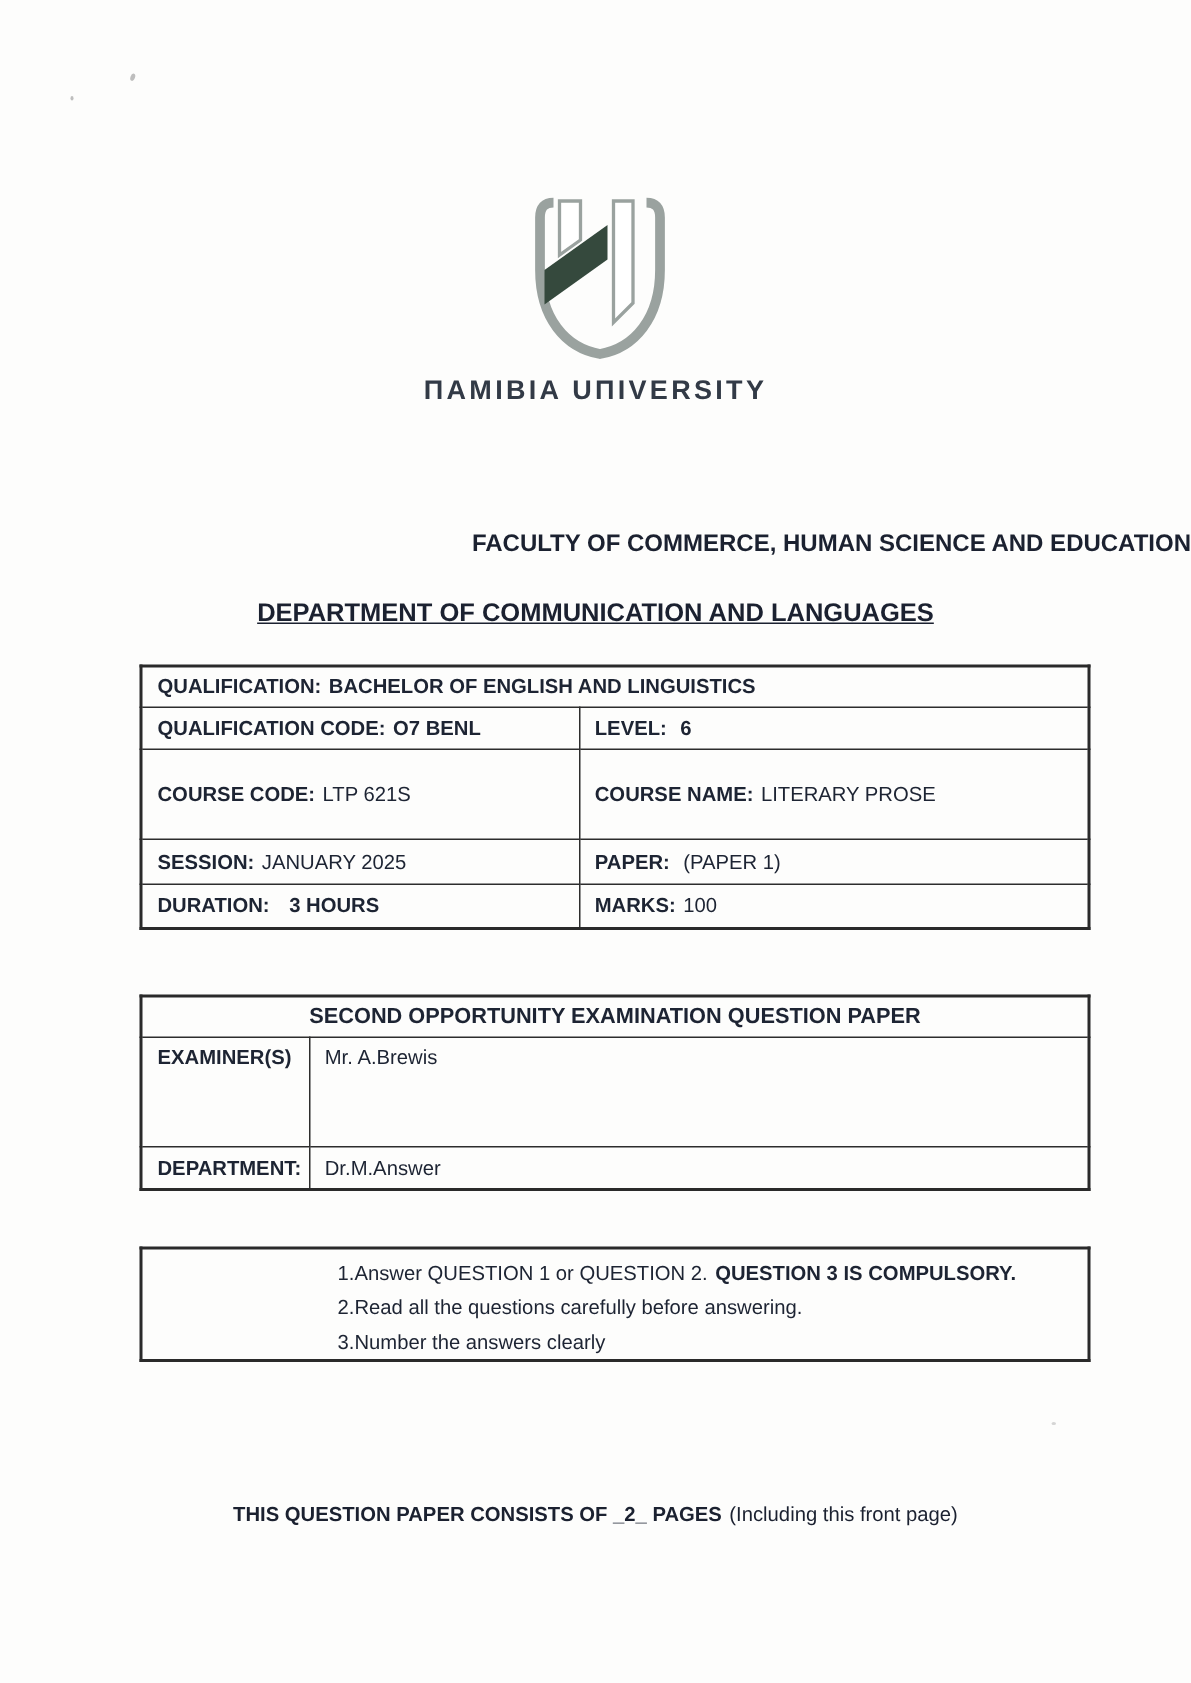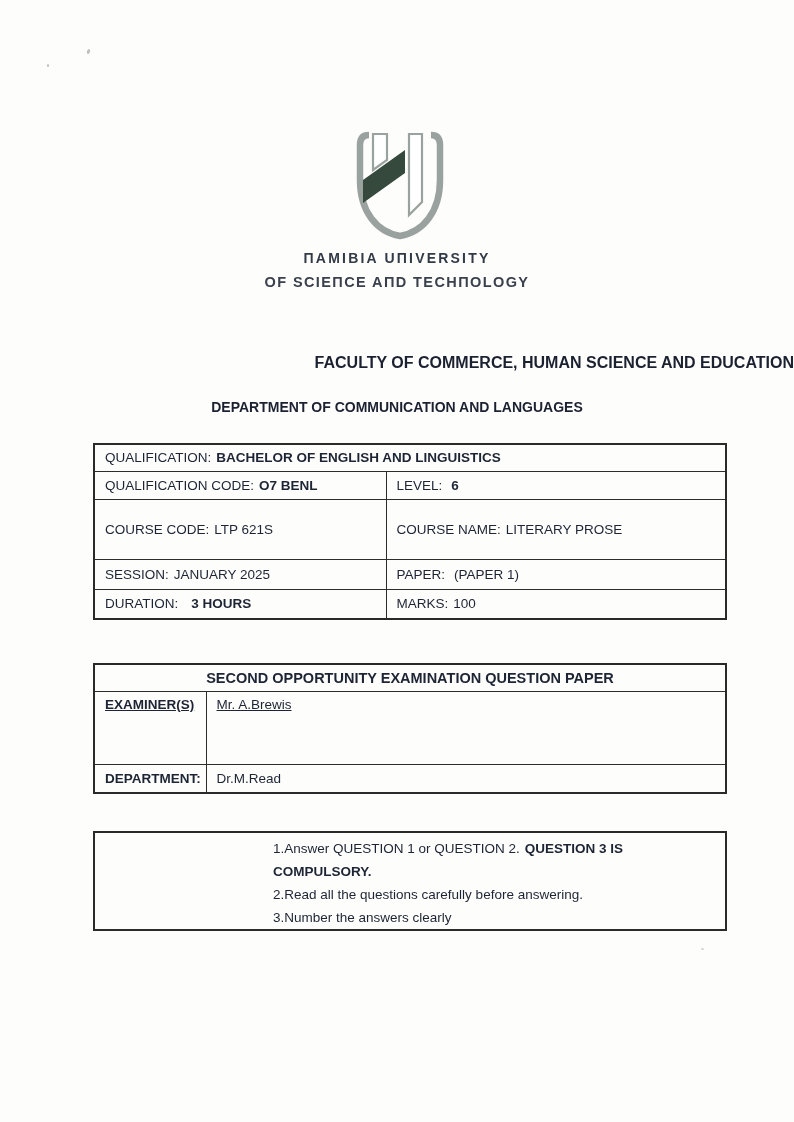--- a/index.html
+++ b/index.html
@@ -17,64 +17,64 @@
   
   .artifact { position: absolute; background: #8a8a8a; border-radius: 50%; opacity: .55; }
   .a1 { left: 87px;  top: 49px;  width: 3px; height: 5px; transform: rotate(20deg); }
   .a2 { left: 47px;  top: 64px;  width: 2px; height: 3px; }
   .a3 { left: 701px; top: 948px; width: 3px; height: 2px; opacity: .35; }
 
   
   .logo-svg { position: absolute; left: 348px; top: 130px; width: 104px; height: 112px; }
   .wordmark1 {
     position: absolute; top: 250px; left: 0; width: 100%;
-    text-align: center; font-size: 14px; font-weight: 700;
+    text-align: center; font-size: 18px; font-weight: 700;
     letter-spacing: 2.2px; color: #323a46;
   }
   .wordmark2 {
     position: absolute; top: 274px; left: 0; width: 100%;
     text-align: center; font-size: 14.5px; font-weight: 600;
     letter-spacing: 1.4px; color: #3a414c;
   }
 
   .heading-faculty {
     position: absolute; top: 354px; left: 0; width: 100%;
     text-align: right; font-size: 16px; font-weight: 700; color: #1b2130;
   }
   .heading-dept {
     position: absolute; top: 399px; left: 0; width: 100%;
-    text-align: center; font-size: 14px; font-weight: 700; color: #1b2130;
+    text-align: center; font-size: 17px; font-weight: 700; color: #1b2130; text-decoration: underline;
   }
 
   table { border-collapse: collapse; table-layout: fixed; position: absolute; left: 93px; width: 634px; }
   td { border: 1.4px solid #2d2d2d; font-size: 13.5px; padding: 0 6px 0 10px; vertical-align: middle; overflow: hidden; }
   .t1, .t2, .t3 { border: 2px solid #2a2a2a; }
 
   .t1 { top: 443px; }
   .t1 .r1 td { height: 27px; }
   .t1 .r2 td { height: 28px; }
   .t1 .r3 td { height: 60px; }
   .t1 .r4 td { height: 30px; }
   .t1 .r5 td { height: 30px; }
-  .lbl { font-weight: 400; }
+  .lbl { font-weight: 700; }
   .val { margin-left: 5px; }
   .allbold .val { font-weight: 700; }
   .gap2 .val { margin-left: 9px; }
   .gap3 .val { margin-left: 13px; font-weight: bold; }
 
   .t2 { top: 663px; }
   .t2 .hdr td { height: 27px; text-align: center; font-weight: 700; font-size: 14.5px; padding: 0; }
-  .t2 .examiner td { height: 73px; vertical-align: top; padding-top: 5px; text-decoration: underline; }
+  .t2 .examiner td { height: 73px; vertical-align: top; padding-top: 5px; }
   .t2 .moderator td { height: 29px; }
   .t2 .cell-label { font-weight: 700; }
 
   .t3 { top: 831px; }
   .t3 .hdr td { height: 24px; text-align: center; font-weight: 700; font-size: 14.5px; padding: 0; }
   .t3 .body td { height: 70px; vertical-align: top; padding: 4px 6px 0 130px; }
-  .instr-item { line-height: 23px; font-size: 13.5px; margin-left: 48px; }
+  .instr-item { line-height: 23px; font-size: 13.5px; }
   .instr-item b { margin-left: 5px; }
 
   .footer-line {
     position: absolute; top: 1002px; left: 0; width: 100%;
     text-align: center; font-size: 13.5px; color: #1b2130;
   }
   .footer-line .normal { font-weight: 400; margin-left: 5px; }
 </style>
 </head>
 <body>
@@ -85,21 +85,20 @@
   <div class="artifact a2"></div>
   <div class="artifact a3"></div>
 
   <svg class="logo-svg" viewBox="0 0 104 112">
     <path d="M21,5 Q12,5 12,15 L12,50 C12,82 29,102 52,106 C75,102 92,82 92,50 L92,15 Q92,5 83,5" fill="none" stroke-width="6.5" stroke="#9aa29f"></path>
     <polygon points="25,4 39,4 39,30 25,40" fill="#ffffff" stroke-width="2.2" stroke="#9aa29f"></polygon>
     <polygon points="61,4 74,4 74,72 61,85" fill="#ffffff" stroke-width="2.2" stroke="#9aa29f"></polygon>
     <polygon points="15,50 57,20 57,43 15,73" fill="#35493d"></polygon>
   </svg>
   <div class="wordmark1">ΠAMIBIA UΠIVERSITY</div>
-  <div class="wordmark2">OF SCIEΠCE AΠD TECHΠOLOGY</div>
 
   <div class="heading-faculty">FACULTY OF COMMERCE, HUMAN SCIENCE AND EDUCATION</div>
   <div class="heading-dept">DEPARTMENT OF COMMUNICATION AND LANGUAGES</div>
 
   <table class="t1">
     <colgroup>
         <col style="width:292px">
         <col>
       </colgroup>
     <tbody>
@@ -151,21 +150,21 @@
     <tbody>
         <tr class="hdr">
       <td colspan="2">SECOND OPPORTUNITY EXAMINATION QUESTION PAPER</td>
     </tr>
     <tr class="examiner">
       <td class="cell-label">EXAMINER(S)</td>
       <td>Mr. A.Brewis</td>
     </tr>
     <tr class="moderator">
       <td class="cell-label">DEPARTMENT:</td>
-      <td>Dr.M.Read</td>
+      <td>Dr.M.Answer</td>
     </tr>
   </tbody>
     </table>
 
   <table class="t3">
     <tbody>
     <tr class="body">
       <td>
         <div class="instr-item">
           <span>1.Answer QUESTION 1 or QUESTION 2.</span><b>QUESTION 3 IS COMPULSORY.</b>
@@ -174,14 +173,17 @@
           <span>2.Read all the questions carefully before answering.</span><b></b>
         </div>
         <div class="instr-item">
           <span>3.Number the answers clearly</span><b></b>
         </div>
       </td>
     </tr>
   </tbody>
     </table>
 
+  <div class="footer-line">
+    <b>THIS QUESTION PAPER CONSISTS OF _2_ PAGES</b><span class="normal">(Including this front page)</span>
+  </div>
 
 </div>
 
 </body></html>

